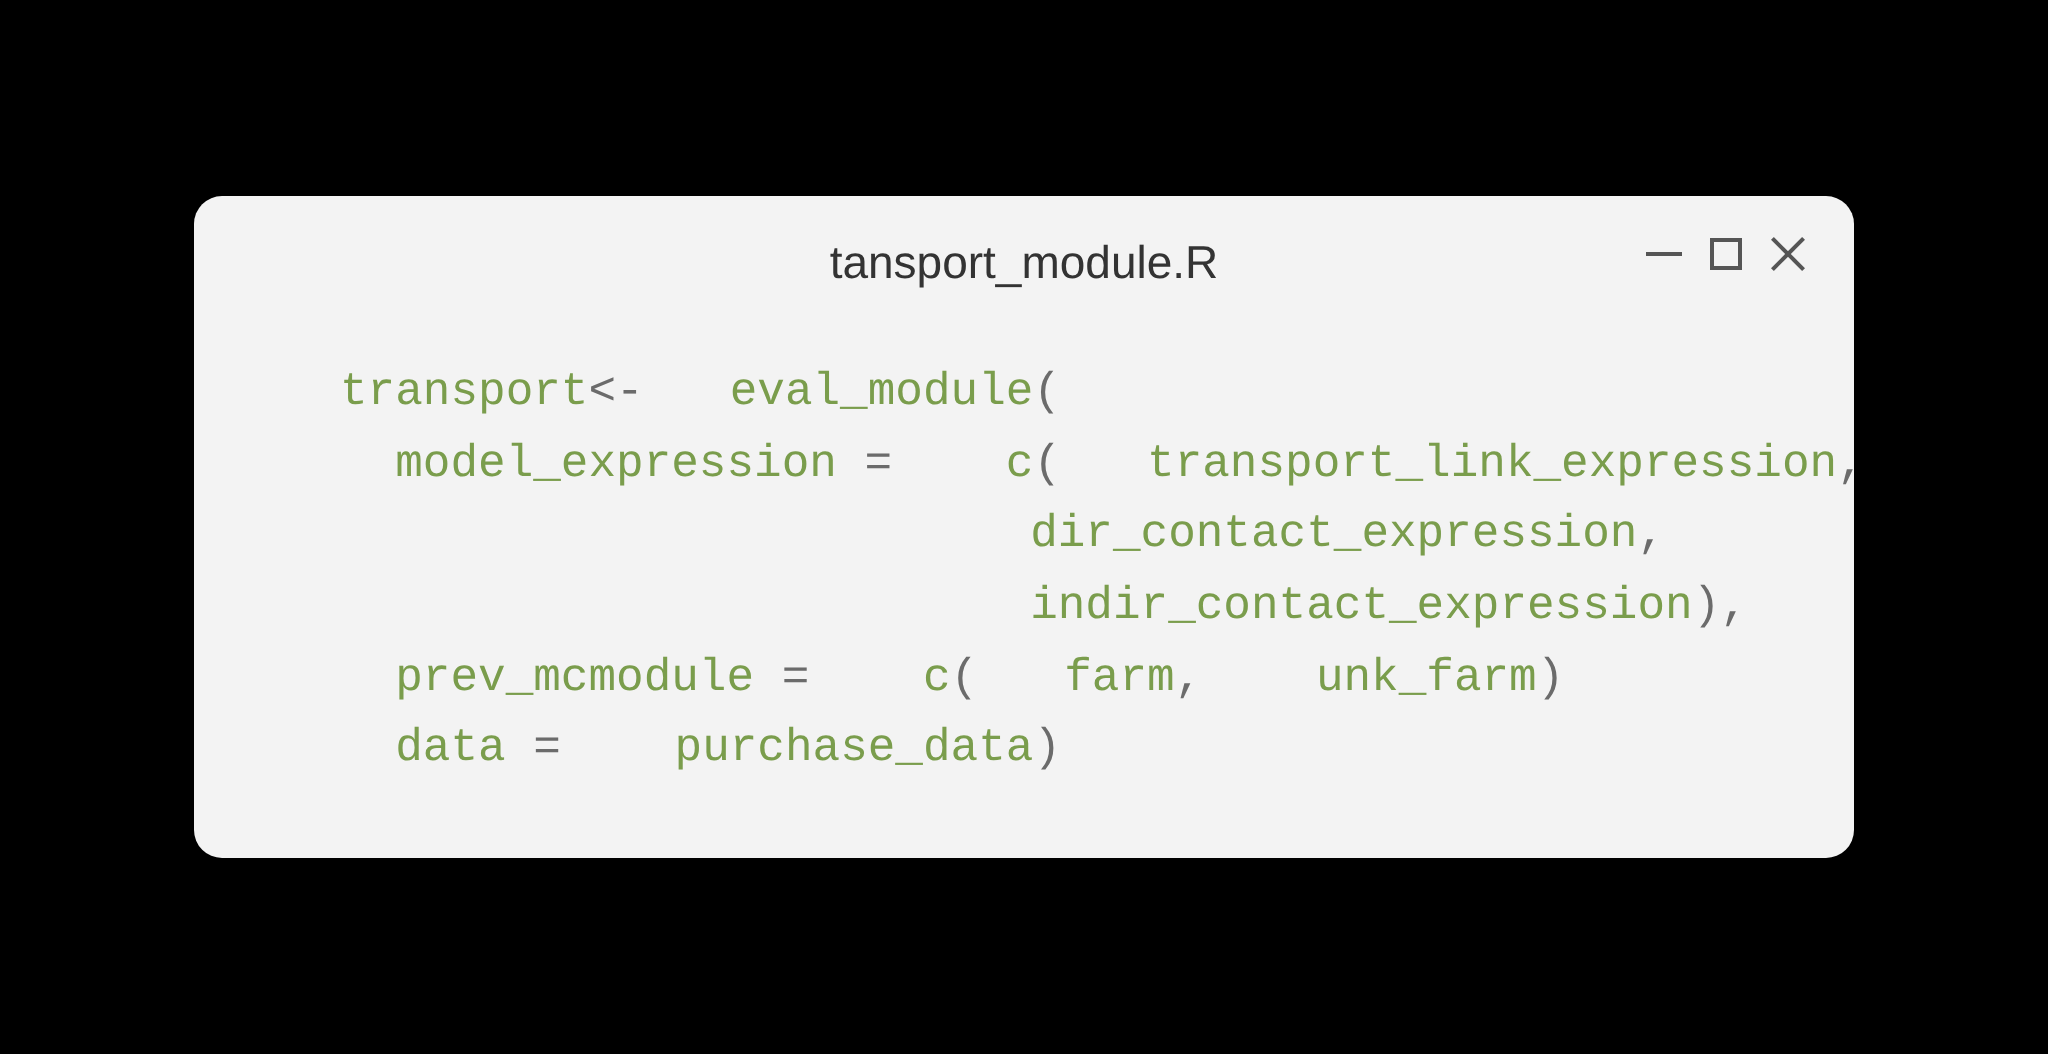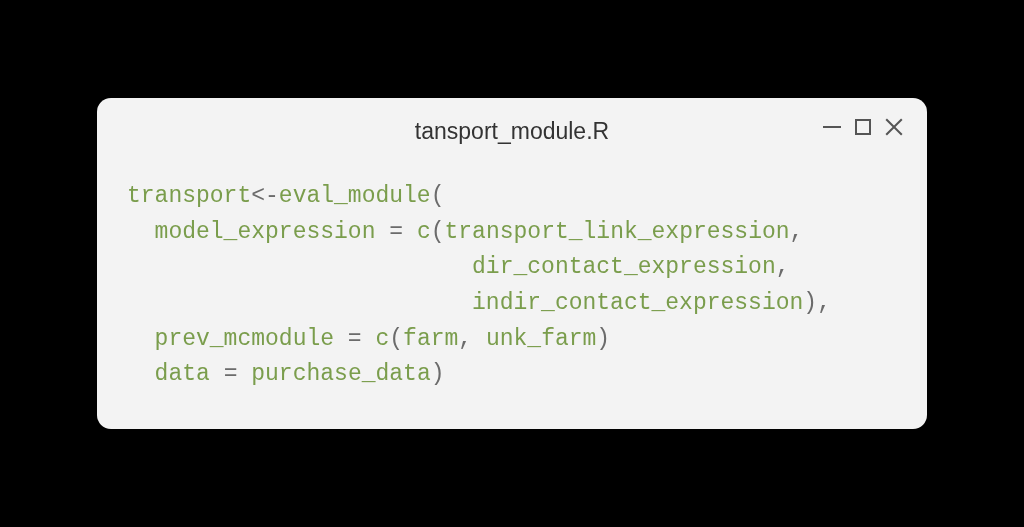--- a/index.html
+++ b/index.html
@@ -76,20 +76,21 @@
     .ctrl-close::after { transform: rotate(-45deg); }
     .code {
       padding: 18px 30px 36px 30px;
       font-size: 23px;
       line-height: 1.55;
       white-space: pre;
       color: #6b6b6b;
     }
     .green {
       color: #7a9d4c;
+      margin-left: 43px;
     }
     .grey {
       color: #6b6b6b;
     }
   </style>
 </head>
 <body>
 
 <div class="window">
   <div class="titlebar">

